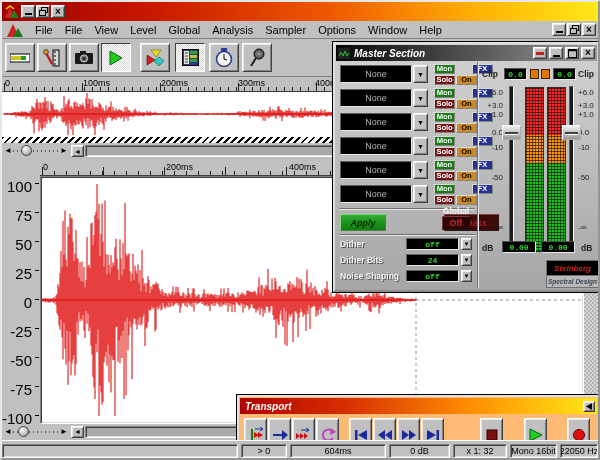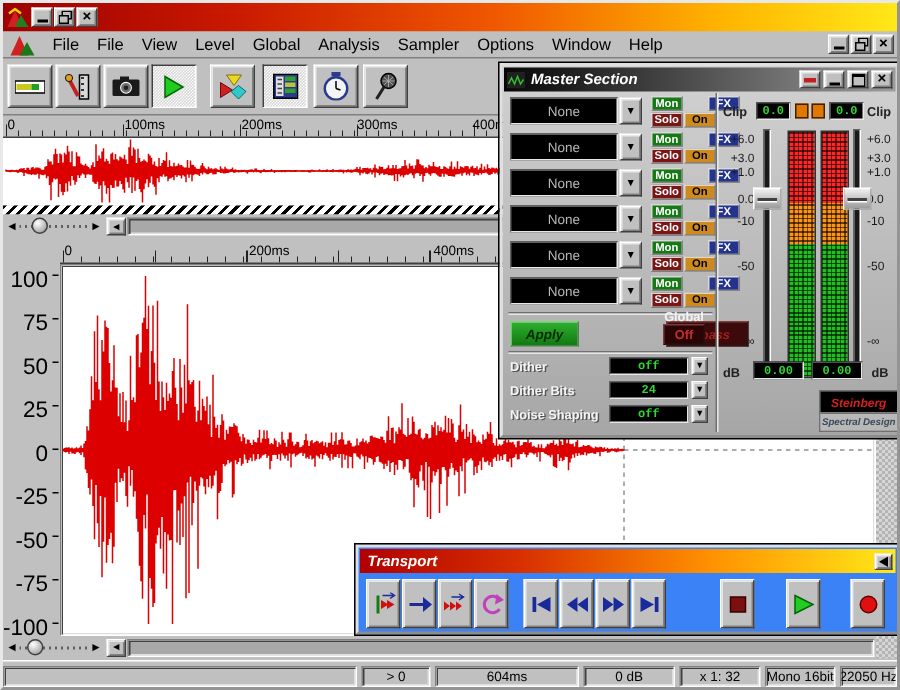--- a/index.html
+++ b/index.html
@@ -117,21 +117,21 @@
     border:1px solid #303030;}
   .resetbtn{position:absolute;left:151px;top:220px;width:54px;height:21px;
     font-size:10px;color:#000;display:flex;align-items:center;justify-content:center;}
   .brand{position:absolute;left:211px;top:216px;width:53px;height:28px;border:1px solid #707070;text-align:right;}
   .brand-top{height:14px;background:#000;color:#d42020;font-size:8px;font-weight:bold;font-style:italic;
     display:flex;align-items:center;justify-content:center;}
   .brand-sub{height:12px;background:#b8b8b8;color:#3a4a5a;font-size:6.5px;font-weight:bold;font-style:italic;
     display:flex;align-items:center;justify-content:center;border-top:1px solid #707070;}
 
   
-  .transport{left:237px;top:363px;width:363px;height:60px;border:2px outset #e0e0e0;outline:1px solid #000;background:#3b82f6;}
+  .transport{left:237px;top:395px;width:363px;height:60px;border:2px outset #e0e0e0;outline:1px solid #000;background:#fdba74;}
   .tr-title{position:absolute;left:1px;top:1px;right:1px;height:16px;
     background:linear-gradient(90deg,#b00000 0%,#d83000 30%,#ff9000 65%,#ffe818 100%);
     display:flex;align-items:center;padding:0 2px;}
   .tr-title .t-text{color:#fff;font-size:10px;font-weight:bold;font-style:italic;margin-left:3px;flex:1;}
   .tr-btn{position:absolute;top:21px;width:23px;height:33px;display:flex;align-items:center;justify-content:center;}
 
   
   .statusbar{left:0;top:440px;width:600px;height:20px;background:#c0c0c0;border-top:1px solid #ffffff;
     display:flex;align-items:center;padding:2px 2px;}
   .st-cell{height:14px;font-size:9px;color:#000;display:flex;align-items:center;justify-content:center;

